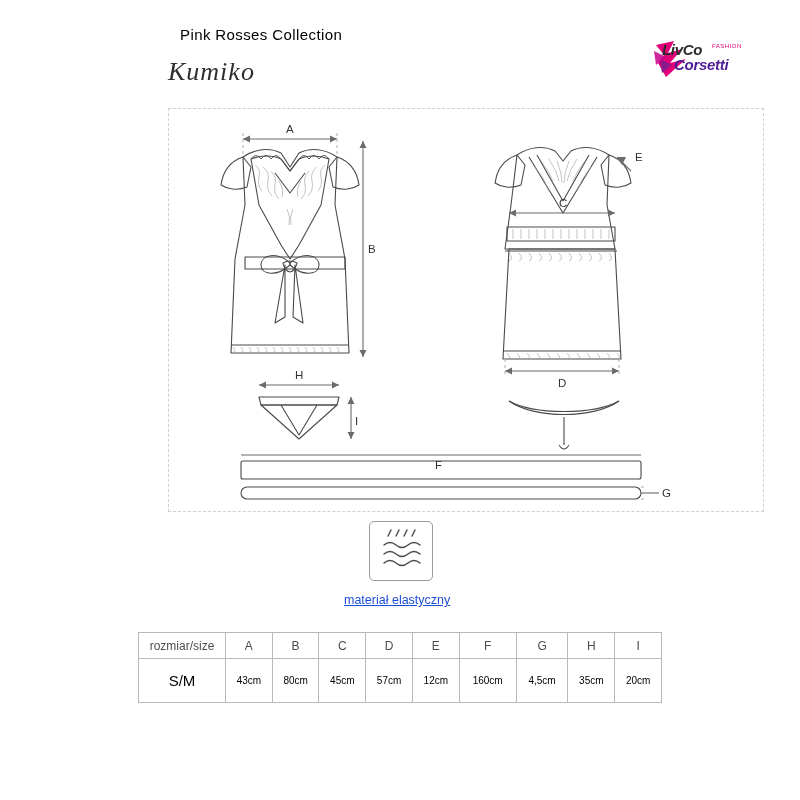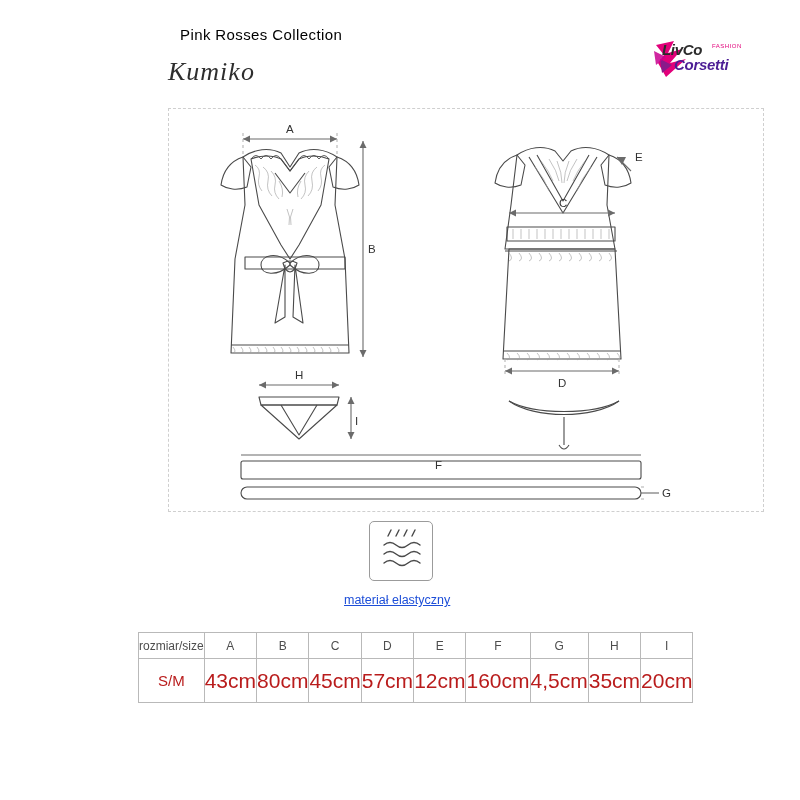--- a/index.html
+++ b/index.html
@@ -119,38 +119,38 @@
     top: 632px;
     width: 524px;
     border-collapse: collapse;
     font-size: 13px;
   }
   .size-table td, .size-table th {
     border: 1px solid #b9b9b9;
     height: 43px;
     text-align: center;
     font-weight: normal;
-    color: #b91c1c;
+    color: #000000;
     padding: 0;
   }
   .size-table thead th {
     height: 25px;
     font-size: 12px;
     color: #4d4d4d;
   }
   .size-table thead th.rowhead {
     font-size: 12px;
     width: 86px;
     margin-top: 44px;
   }
   .size-table tbody td.rowhead {
     font-size: 15px;
   }
   .size-table tbody td {
-    font-size: 21px;
+    font-size: 10px;
   }
 </style>
 </head>
 <body>
 
 <div class="page">
 
   <div class="collection-title">Pink Rosses Collection</div>
   <div class="product-name">Kumiko</div>
 

